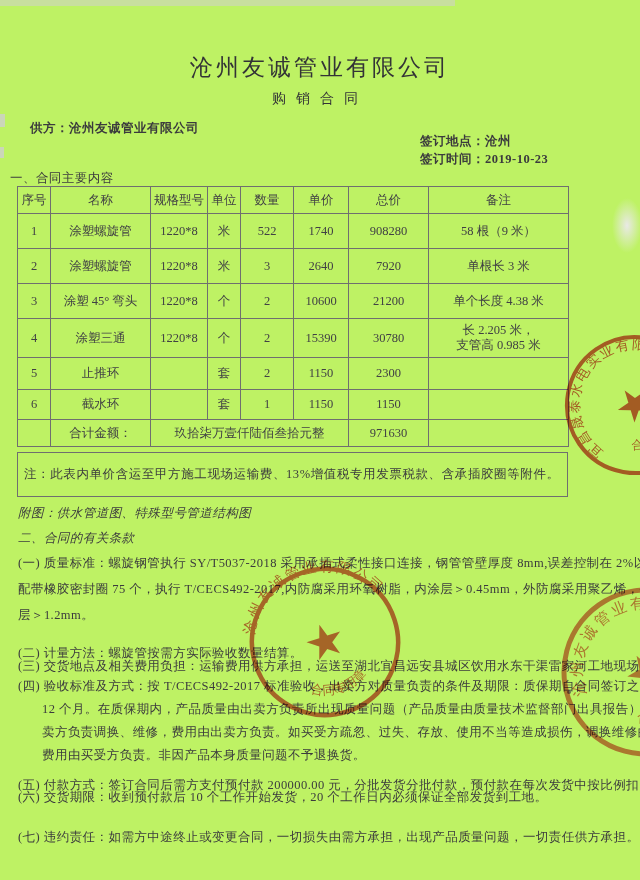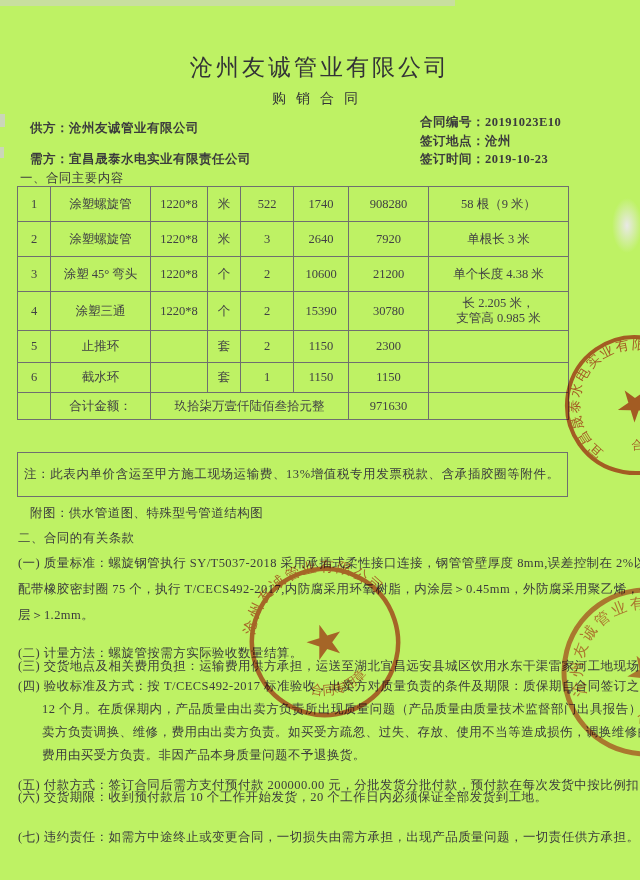--- a/index.html
+++ b/index.html
@@ -49,39 +49,47 @@
   <div class="abs streak-top"></div>
   <div class="abs edge-mark" style="left:0;top:114px;width:5px;height:13px;"></div>
   <div class="abs edge-mark" style="left:0;top:147px;width:4px;height:11px;"></div>
   <div class="abs smudge"></div>
   <div class="abs ink-dot"></div>
 
   <div class="abs doc-title nowrap">沧州友诚管业有限公司</div>
   <div class="abs doc-subtitle nowrap">购销合同</div>
 
   <div class="abs meta nowrap" style="left:30px;top:120px;">供方：沧州友诚管业有限公司</div>
-  <div class="abs meta nowrap" style="left:30px;top:151px;">需方：宜昌晟泰水电实业有限责任公司</div>
-  <div class="abs meta nowrap" style="left:420px;top:114px;">合同编号：20191023E10</div>
   <div class="abs meta nowrap" style="left:420px;top:133px;text-align:center;">签订地点：沧州</div>
   <div class="abs meta nowrap" style="left:420px;top:151px;">签订时间：2019-10-23</div>
 
-  <div class="abs body-line nowrap" style="left:20px;top:170px;font-family:Liberation Serif, serif;">一、合同主要内容</div>
+  <div class="abs body-line nowrap" style="left:10px;top:170px;font-family:Liberation Serif, serif;">一、合同主要内容</div>
 
   <table class="items abs" style="left:17px;top:186px;">
     <colgroup>
       <col style="width:33px">
         <col style="width:100px">
         <col style="width:57px">
         <col style="width:33px">
       <col style="width:53px">
         <col style="width:55px">
         <col style="width:80px">
         <col style="width:140px">
     </colgroup>
     <tbody>
+        <tr style="height:27px">
+      <th>序号</th>
+      <th>名称</th>
+      <th>规格型号</th>
+      <th>单位</th>
+      <th>数量</th>
+      <th>单价</th>
+      <th>总价</th>
+      <th>备注</th>
+    </tr>
     <tr style="height:35px">
       <td>1</td>
       <td>涂塑螺旋管</td>
       <td>1220*8</td>
       <td>米</td>
       <td>522</td>
       <td>1740</td>
       <td>908280</td>
       <td class="pre">58 根（9 米）</td>
     </tr>
@@ -143,22 +151,22 @@
       <td>971630</td>
       <td></td>
     </tr>
   </tbody>
     </table>
 
   <div class="abs note-box">
     <span>注：此表内单价含运至甲方施工现场运输费、13%增值税专用发票税款、含承插胶圈等附件。</span>
   </div>
 
-  <div class="abs body-line nowrap" style="left:30px;top:505px;">附图：供水管道图、特殊型号管道结构图</div>
-  <div class="abs body-line nowrap" style="left:18px;top:530px;">二、合同的有关条款</div>
+  <div class="abs body-line nowrap" style="left:18px;top:505px;font-style:italic;">附图：供水管道图、特殊型号管道结构图</div>
+  <div class="abs body-line nowrap" style="left:18px;top:530px;font-style:italic;">二、合同的有关条款</div>
 
   <div class="abs lh26" style="left:18px;top:550px;">
     <div class="clause-line">(一) 质量标准：螺旋钢管执行 SY/T5037-2018 采用承插式柔性接口连接，钢管管壁厚度 8mm,误差控制在 2%以内，</div>
     <div class="clause-line">配带橡胶密封圈 75 个，执行 T/CECS492-2017,内防腐采用环氧树脂，内涂层＞0.45mm，外防腐采用聚乙烯，外涂</div>
     <div class="clause-line">层＞1.2mm。</div>
   </div>
   <div class="abs lh26" style="left:18px;top:628px;margin-top:12px;">
     <div class="clause-line">(二) 计量方法：螺旋管按需方实际验收数量结算。</div>
   </div>
   <div class="abs lh26" style="left:18px;top:653px;">

